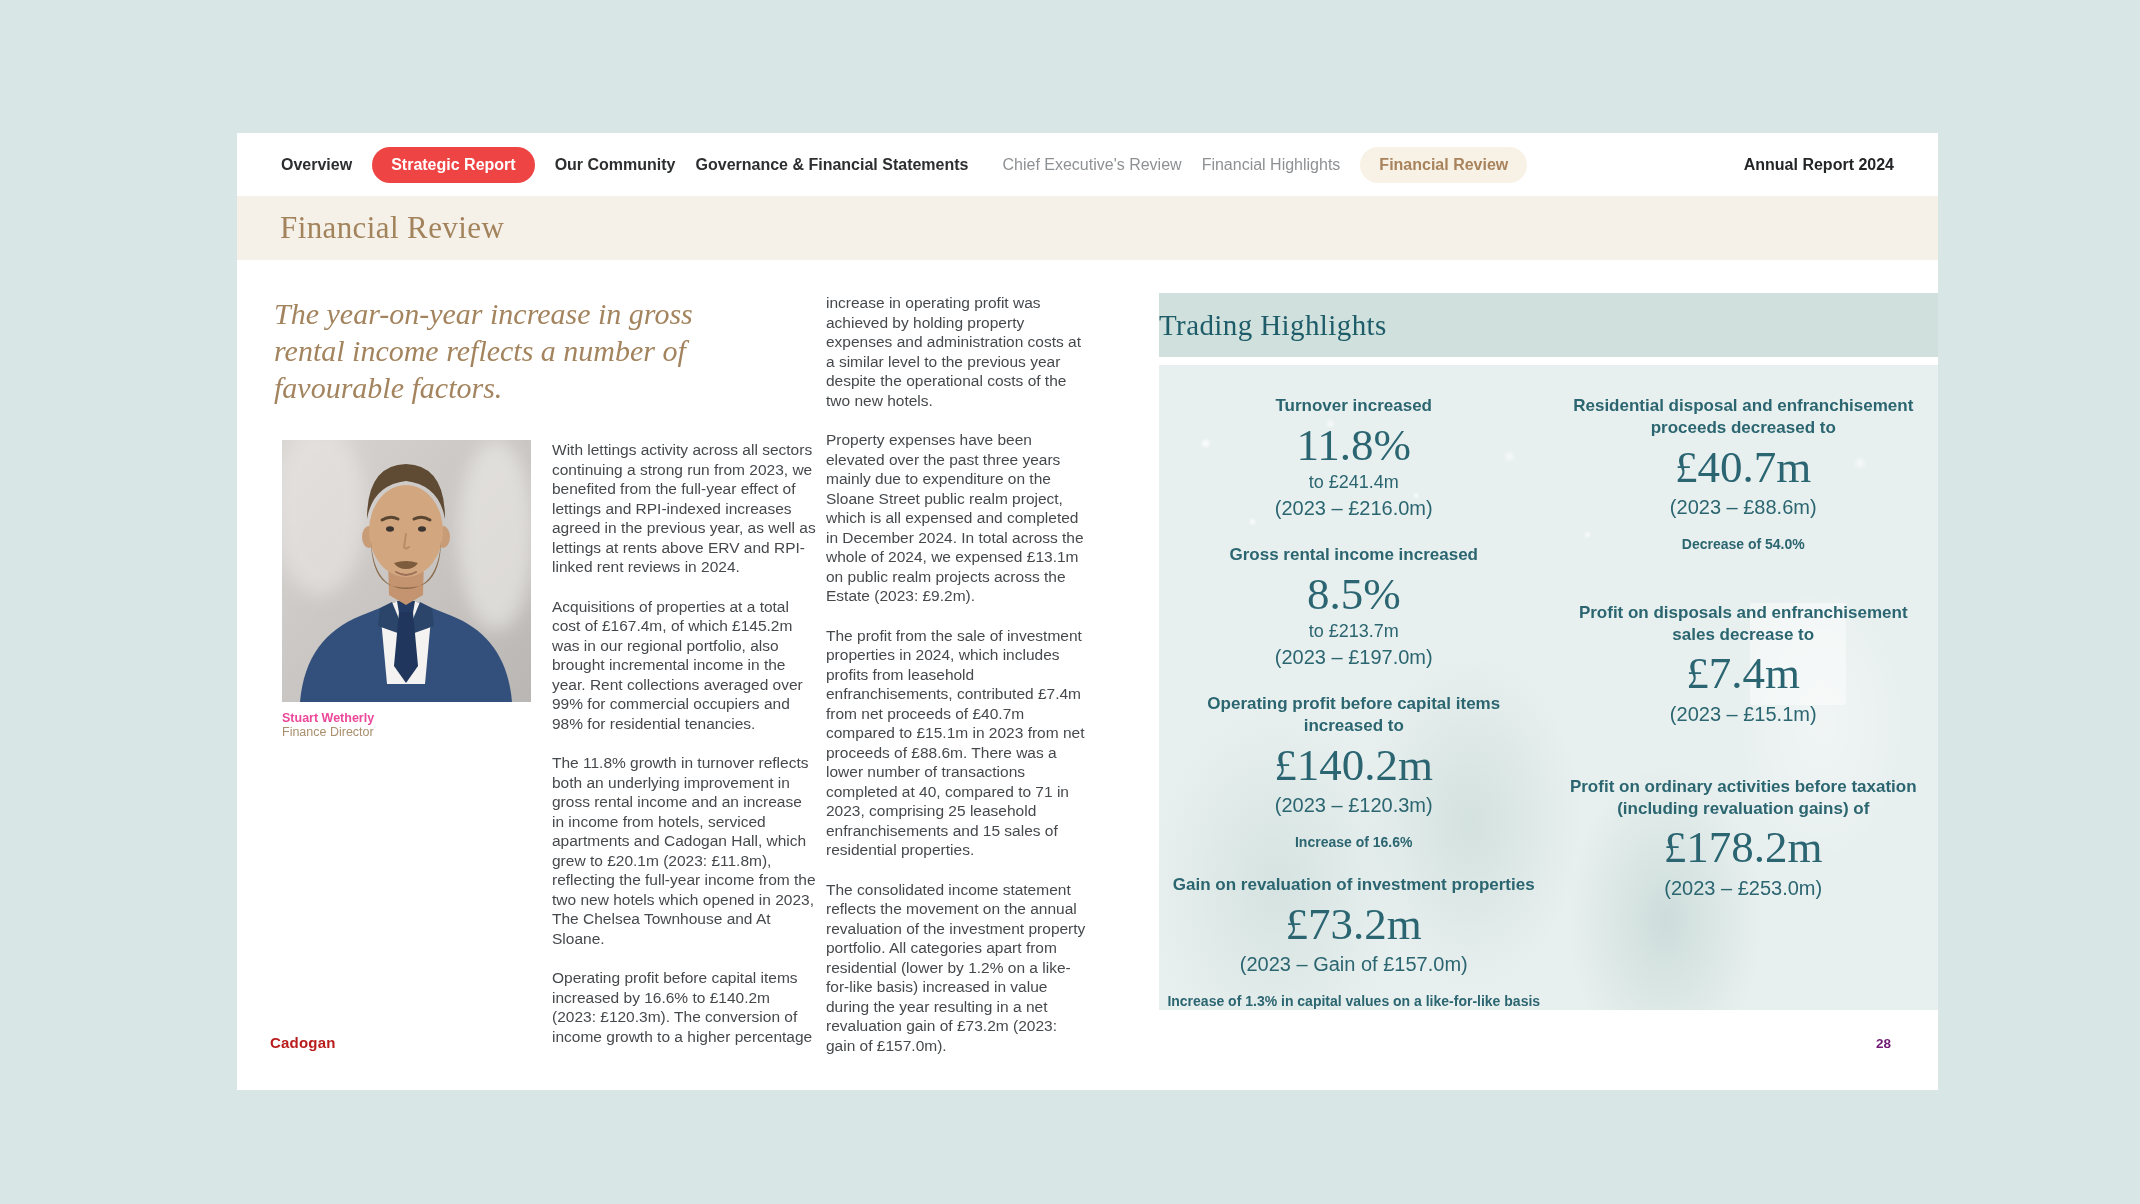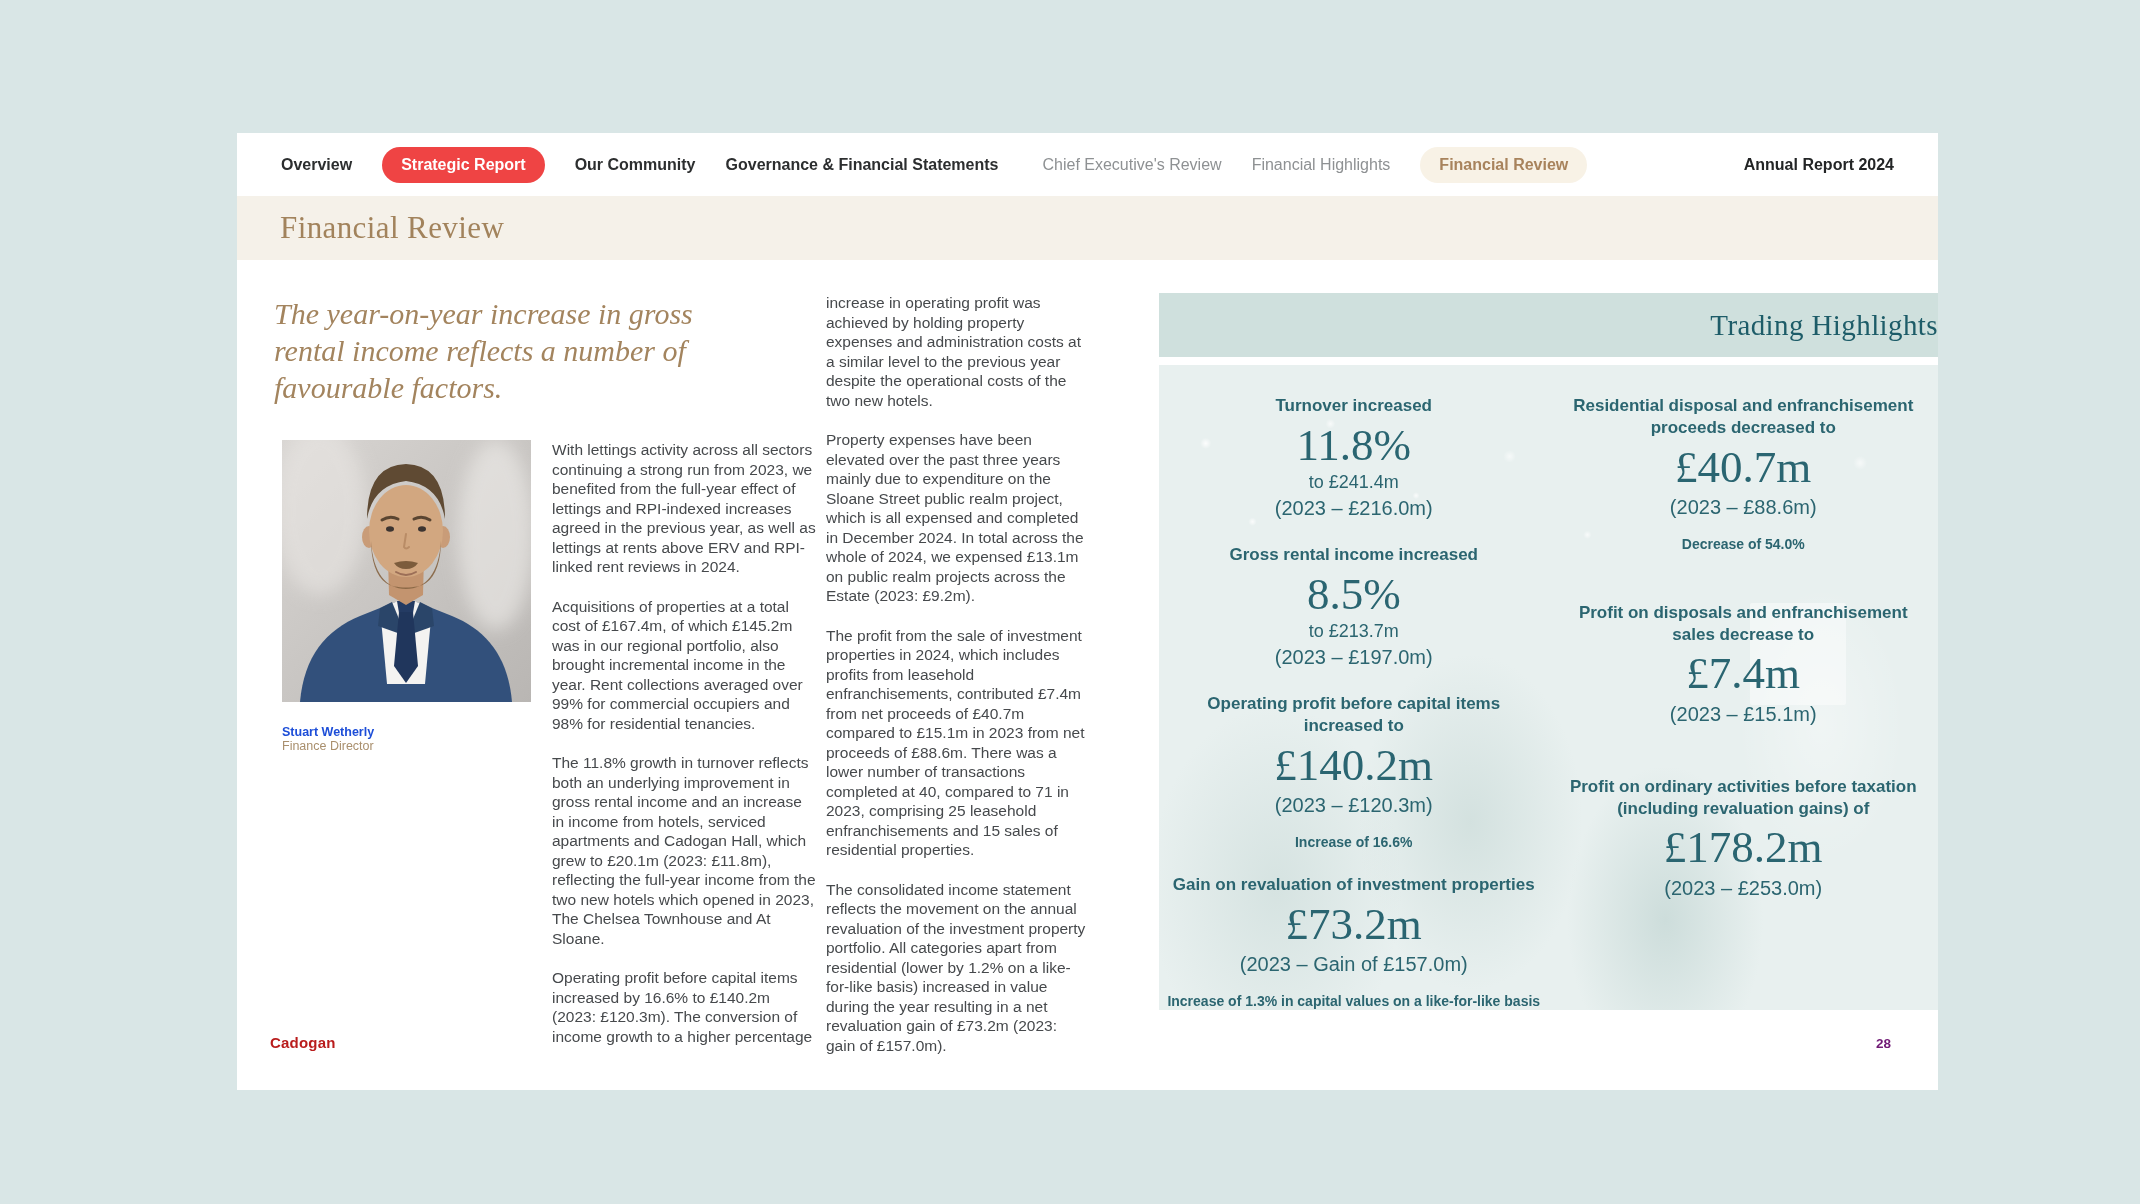--- a/index.html
+++ b/index.html
@@ -13,21 +13,21 @@
   }
   .card {
     position:absolute; left:237px; top:133px;
     width:1701px; height:957px;
     background:#ffffff;
   }
 
   
   .nav {
     position:absolute; top:0; left:0; right:0; height:63px;
-    display:flex; align-items:center; gap:30px;
+    display:flex; align-items:center; gap:20px;
     padding:0 44px; font-size:16px; white-space:nowrap;
   }
   .nav-item { text-decoration:none; cursor:pointer; }
   .nav-dark { color:#2c2e2f; font-weight:700; }
   .nav-gray { color:#8e9193; font-weight:500; }
   .nav-sub-first { margin-left:14px; }
   .nav-pill { padding:9px 19px; border-radius:20px; font-weight:700; }
   .nav-pill-brown { background:#ef4444; color:#ffffff; }
   .nav-pill-cream { background:#f8f2e6; color:#a8835c; }
   .nav-report { margin-left:auto; color:#232526; font-weight:700; font-size:16px; }
@@ -43,39 +43,39 @@
   }
 
   
   .headline {
     position:absolute; left:37px; top:162px; width:470px;
     font-family:"Liberation Serif", serif; font-style:italic; font-weight:400;
     font-size:30px; line-height:37px; color:#a3845e;
   }
   .portrait { position:absolute; left:45px; top:307px; width:249px; }
   .portrait svg { display:block; width:249px; height:262px; }
-  .cap-name { margin-top:23px; font-size:12.5px; font-weight:700; color:#1d4ed8; }
+  .cap-name { margin-top:9px; font-size:12.5px; font-weight:700; color:#ec4899; }
   .cap-role { font-size:12.5px; font-weight:500; color:#a98f6d; }
 
   .textcol { position:absolute; }
   .col1 { left:315px; top:307px; width:266px; }
   .col2 { left:589px; top:160px; width:260px; }
   .body-p {
     font-size:15.5px; line-height:19.5px; color:#46494c;
     font-weight:500; margin-bottom:20px;
   }
 
   
   .panel {
     position:absolute; left:922px; top:160px; width:779px; height:717px;
     overflow:hidden;
   }
   .panel-header {
     height:64px; background:#cfe0dd;
-    display:flex; align-items:center; justify-content:flex-end;
+    display:flex; align-items:center; justify-content:flex-start;
   }
   .panel-title {
     font-family:"Liberation Serif", serif; font-weight:400;
     font-size:29px; color:#1d5c68; letter-spacing:.4px;
   }
   .panel-body {
     position:relative; height:653px;
     background-color:#e8f0ef;
     background-image:
       radial-gradient(circle 8px at 6% 12%, rgba(255,255,255,.9), rgba(255,255,255,0) 70%),

